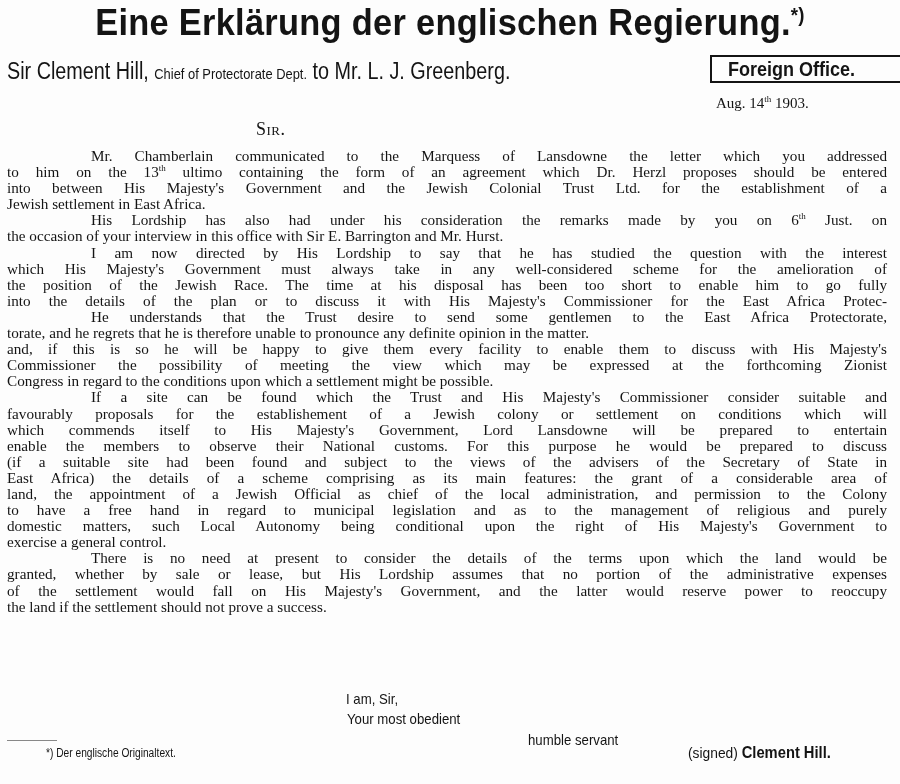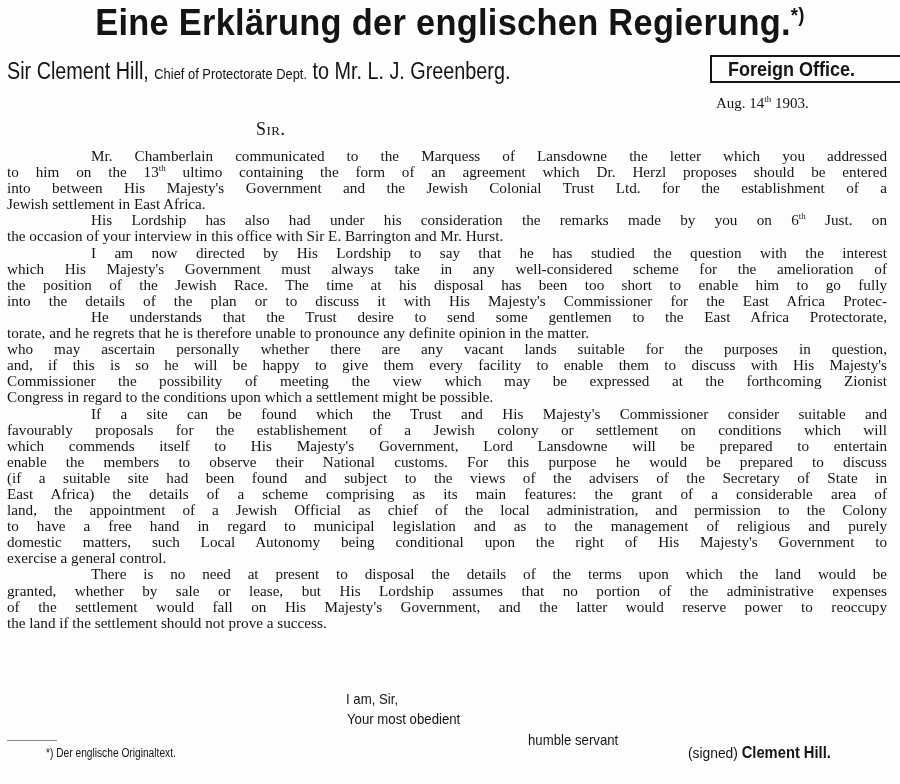--- a/index.html
+++ b/index.html
@@ -88,35 +88,34 @@
     <div class="line" style="white-space: normal; width: 880px; box-sizing: border-box;"><span>into between His Majesty's Government and the Jewish Colonial Trust Ltd. for the establishment of a</span></div>
     <div class="line last" style="white-space: normal; width: 880px; box-sizing: border-box;"><span>Jewish settlement in East Africa.</span></div>
     <div class="line indent" style="white-space: normal; width: 880px; box-sizing: border-box;"><span>His Lordship has also had under his consideration the remarks made by you on 6</span><sup>th</sup><span> Just. on</span></div>
     <div class="line last" style="white-space: normal; width: 880px; box-sizing: border-box;"><span>the occasion of your interview in this office with Sir E. Barrington and Mr. Hurst.</span></div>
     <div class="line indent" style="white-space: normal; width: 880px; box-sizing: border-box;"><span>I am now directed by His Lordship to say that he has studied the question with the interest</span></div>
     <div class="line" style="white-space: normal; width: 880px; box-sizing: border-box;"><span>which His Majesty's Government must always take in any well-considered scheme for the amelioration of</span></div>
     <div class="line" style="white-space: normal; width: 880px; box-sizing: border-box;"><span>the position of the Jewish Race. The time at his disposal has been too short to enable him to go fully</span></div>
     <div class="line" style="white-space: normal; width: 880px; box-sizing: border-box;"><span>into the details of the plan or to discuss it with His Majesty's Commissioner for the East Africa Protec-</span></div>
     <div class="line indent" style="white-space: normal; width: 880px; box-sizing: border-box;"><span>He understands that the Trust desire to send some gentlemen to the East Africa Protectorate,</span></div>
     <div class="line last" style="white-space: normal; width: 880px; box-sizing: border-box;"><span>torate, and he regrets that he is therefore unable to pronounce any definite opinion in the matter.</span></div>
-    <div class="line" style="white-space: normal; width: 880px; box-sizing: border-box;"><span>who may ascertain personally whether there are any vacant lands suitable for the purposes in question,</span></div>
     <div class="line" style="white-space: normal; width: 880px; box-sizing: border-box;"><span>and, if this is so he will be happy to give them every facility to enable them to discuss with His Majesty's</span></div>
     <div class="line" style="white-space: normal; width: 880px; box-sizing: border-box;"><span>Commissioner the possibility of meeting the view which may be expressed at the forthcoming Zionist</span></div>
     <div class="line last" style="white-space: normal; width: 880px; box-sizing: border-box;"><span>Congress in regard to the conditions upon which a settlement might be possible.</span></div>
     <div class="line indent" style="white-space: normal; width: 880px; box-sizing: border-box;"><span>If a site can be found which the Trust and His Majesty's Commissioner consider suitable and</span></div>
     <div class="line" style="white-space: normal; width: 880px; box-sizing: border-box;"><span>favourably proposals for the establishement of a Jewish colony or settlement on conditions which will</span></div>
     <div class="line" style="white-space: normal; width: 880px; box-sizing: border-box;"><span>which commends itself to His Majesty's Government, Lord Lansdowne will be prepared to entertain</span></div>
     <div class="line" style="white-space: normal; width: 880px; box-sizing: border-box;"><span>enable the members to observe their National customs. For this purpose he would be prepared to discuss</span></div>
     <div class="line" style="white-space: normal; width: 880px; box-sizing: border-box;"><span>(if a suitable site had been found and subject to the views of the advisers of the Secretary of State in</span></div>
     <div class="line" style="white-space: normal; width: 880px; box-sizing: border-box;"><span>East Africa) the details of a scheme comprising as its main features: the grant of a considerable area of</span></div>
     <div class="line" style="white-space: normal; width: 880px; box-sizing: border-box; font-family: Liberation Serif, serif;"><span>land, the appointment of a Jewish Official as chief of the local administration, and permission to the Colony</span></div>
     <div class="line" style="white-space: normal; width: 880px; box-sizing: border-box;"><span>to have a free hand in regard to municipal legislation and as to the management of religious and purely</span></div>
     <div class="line" style="white-space: normal; width: 880px; box-sizing: border-box;"><span>domestic matters, such Local Autonomy being conditional upon the right of His Majesty's Government to</span></div>
     <div class="line last" style="white-space: normal; width: 880px; box-sizing: border-box;"><span>exercise a general control.</span></div>
-    <div class="line indent" style="white-space: normal; width: 880px; box-sizing: border-box;"><span>There is no need at present to disposal the details of the terms upon which the land would be</span></div>
+    <div class="line indent" style="white-space: normal; width: 880px; box-sizing: border-box;"><span>There is no need at present to consider the details of the terms upon which the land would be</span></div>
     <div class="line" style="white-space: normal; width: 880px; box-sizing: border-box;"><span>granted, whether by sale or lease, but His Lordship assumes that no portion of the administrative expenses</span></div>
     <div class="line" style="white-space: normal; width: 880px; box-sizing: border-box;"><span>of the settlement would fall on His Majesty's Government, and the latter would reserve power to reoccupy</span></div>
     <div class="line last" style="white-space: normal; width: 880px; box-sizing: border-box;"><span>the land if the settlement should not prove a success.</span></div>
   </div>
 
 <div class="closing" style="left:346px;top:690px;">I am, Sir,</div>
 <div class="closing" style="left:347px;top:710px;">Your most obedient</div>
 <div class="closing" style="left:528px;top:731px;">humble servant</div>
 
 <div class="fn-rule"></div>

